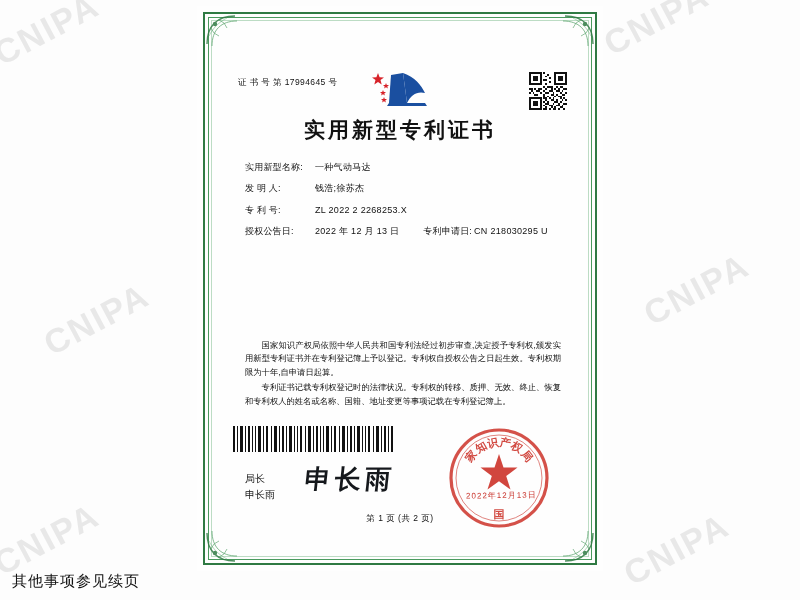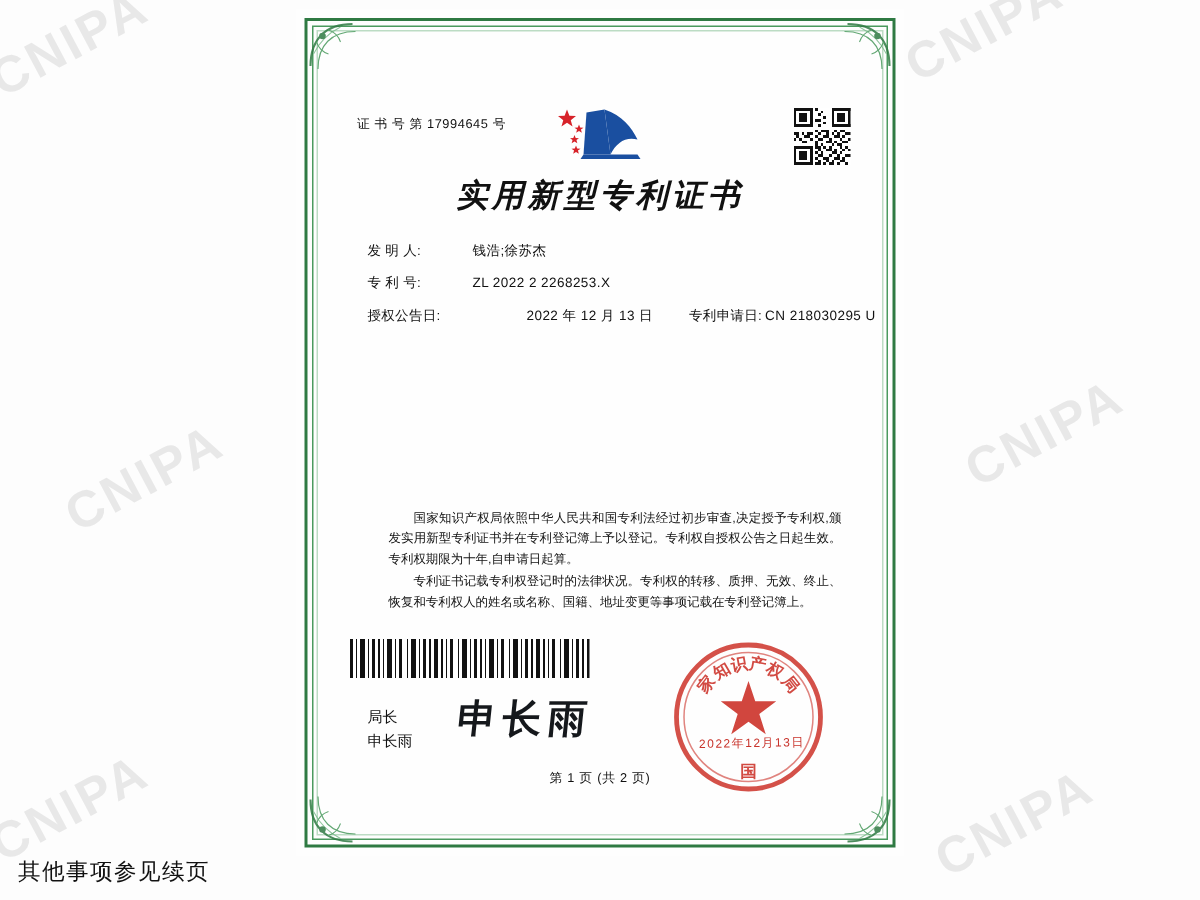--- a/index.html
+++ b/index.html
@@ -132,21 +132,20 @@
     position: absolute;
     left: 0;
     right: 0;
     top: 82px;
     text-align: center;
     font-family: "DejaVu Sans", "Liberation Sans", sans-serif;
     font-size: 21px;
     font-weight: bold;
     color: #111;
     letter-spacing: 3px;
-    font-style: italic;
   }
 
   .fields {
     position: absolute;
     left: 20px;
     right: 14px;
     top: 128px;
     font-size: 9px;
     color: #111;
     line-height: 1.2;
@@ -156,34 +155,34 @@
     align-items: baseline;
     margin-bottom: 10.5px;
     white-space: nowrap;
   }
   .field-label {
     width: 70px;
     flex: 0 0 70px;
     letter-spacing: 0.2px;
   }
   .field-value { letter-spacing: 0.3px; }
-  .field-row.dual .field-value { margin-right: 24px; margin-left: 36px; }
+  .field-row.dual .field-value { margin-right: 24px; }
 
   .body-text {
     position: absolute;
     left: 20px;
     right: 14px;
     top: 305px;
     font-size: 8.3px;
     line-height: 1.62;
     color: #111;
     text-align: justify;
   }
   .body-text p {
-    margin: 0 0 2px 14px;
+    margin: 0 0 2px 0;
     text-indent: 2em;
   }
 
   
   .barcode {
     position: absolute;
     left: 8px;
     top: 392px;
     width: 160px;
     height: 26px;
@@ -409,20 +408,24 @@
             <polygon points="14,23 14.8,25 17,25.1 15.3,26.4 15.9,28.5 14,27.3 12.1,28.5 12.7,26.4 11,25.1 13.2,25"></polygon>
             <polygon points="15,30 15.8,32 18,32.1 16.3,33.4 16.9,35.5 15,34.3 13.1,35.5 13.7,33.4 12,32.1 14.2,32"></polygon>
           </g>
         </svg>
       </div>
 
       <div class="title">实用新型专利证书</div>
 
       <div class="fields">
         <div class="field-row">
+          <span class="field-label">实用新型名称:</span>
+          <span class="field-value">一种气动马达</span>
+        </div>
+        <div class="field-row">
           <span class="field-label">发 明 人:</span>
           <span class="field-value">钱浩;徐苏杰</span>
         </div>
         <div class="field-row">
           <span class="field-label">专 利 号:</span>
           <span class="field-value">ZL 2022 2 2268253.X</span>
         </div>
         <div class="field-row dual">
           <span class="field-label">授权公告日:</span>
           <span class="field-value">2022 年 12 月 13 日</span>

